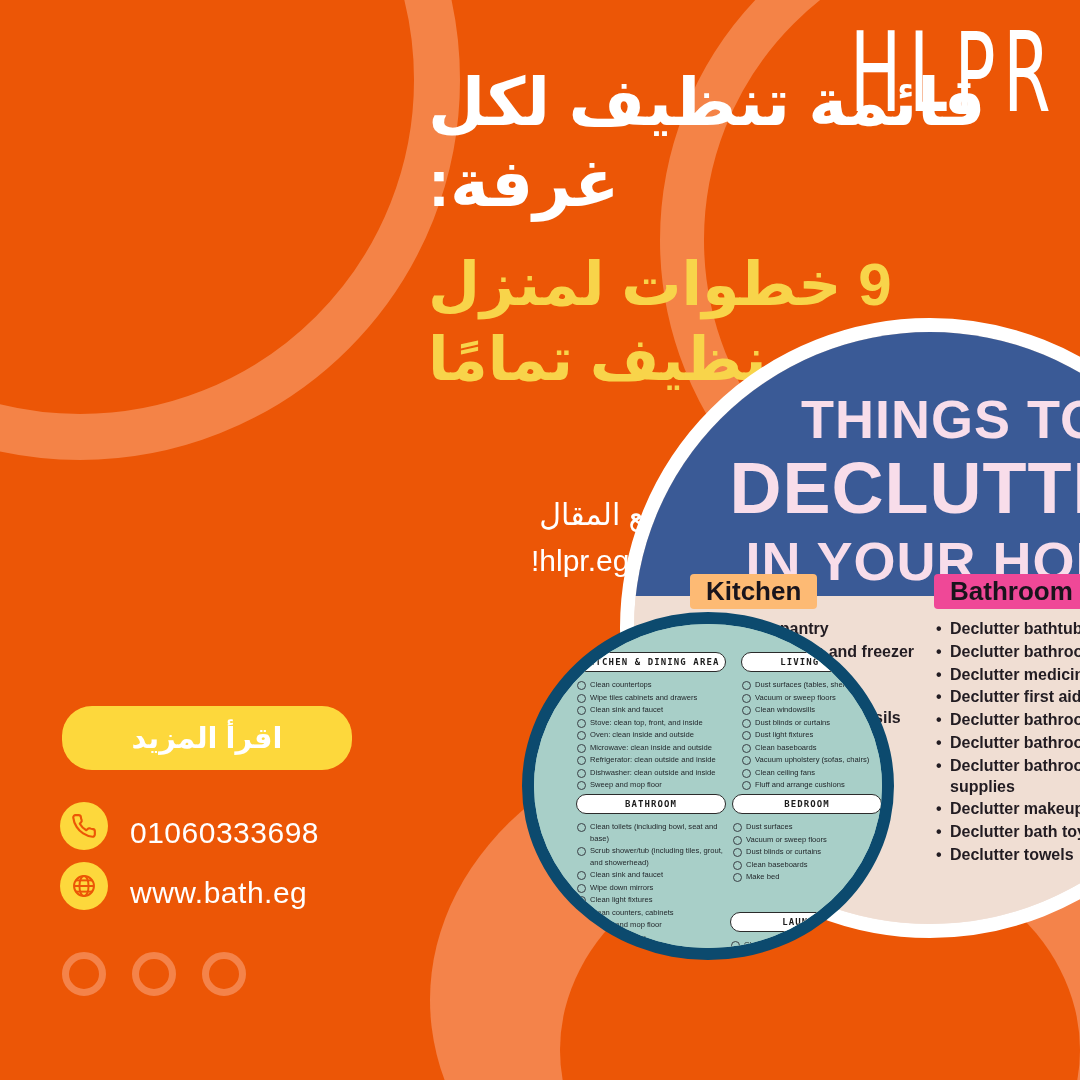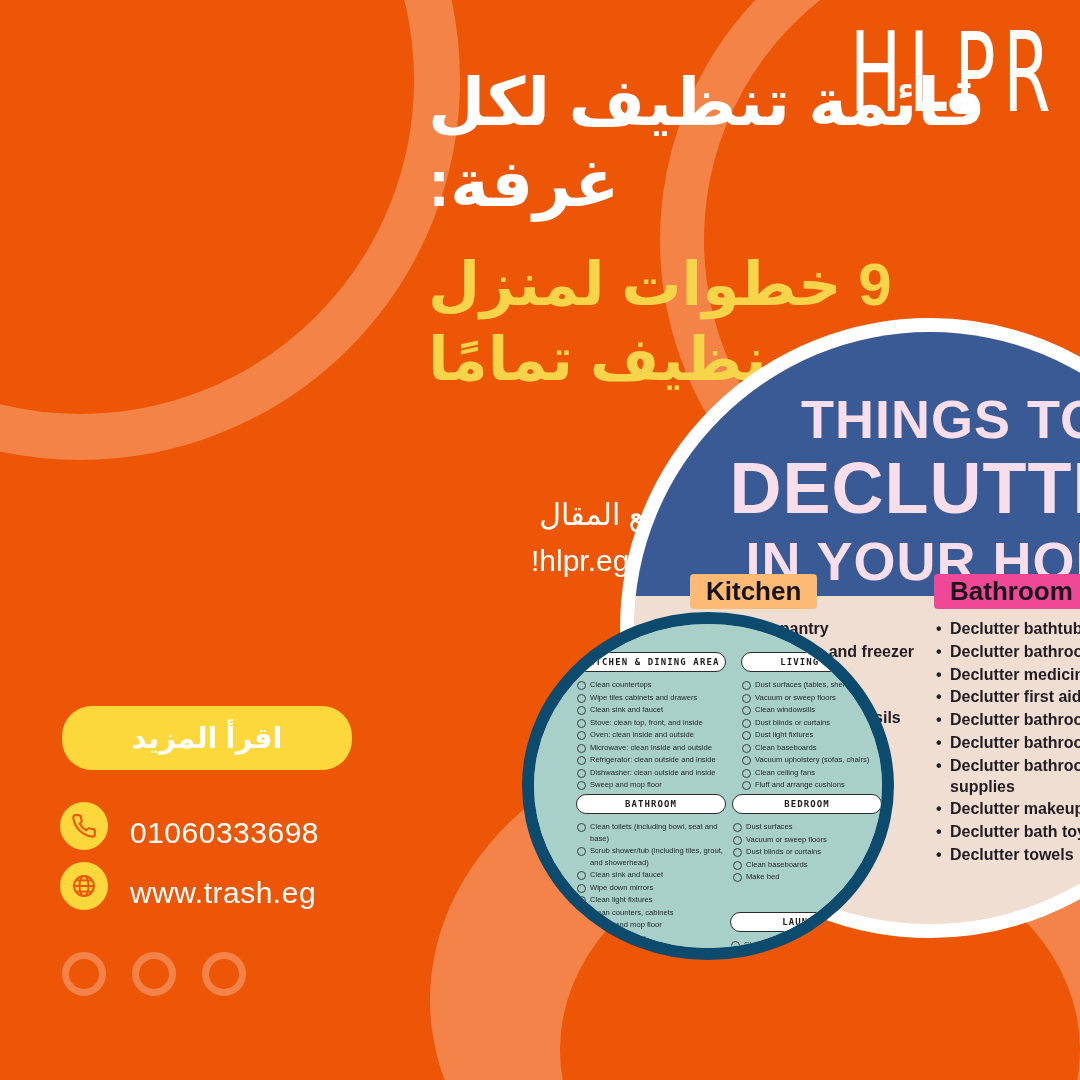--- a/index.html
+++ b/index.html
@@ -365,21 +365,21 @@
   <div class="contact-row" id="contact-web">
     <span class="contact-badge">
       <svg width="26" height="26" viewBox="0 0 24 24" fill="none" stroke="#EC5606" stroke-width="1.8">
         <circle cx="12" cy="12" r="9.2"></circle>
         <ellipse cx="12" cy="12" rx="4.2" ry="9.2"></ellipse>
         <line x1="2.8" y1="12" x2="21.2" y2="12"></line>
         <line x1="4.2" y1="6.8" x2="19.8" y2="6.8"></line>
         <line x1="4.2" y1="17.2" x2="19.8" y2="17.2"></line>
       </svg>
     </span>
-    <span class="contact-text">www.trash.eg</span>
+    <span class="contact-text">www.bath.eg</span>
   </div>
 
   <div id="dots">
     <span class="dot"></span>
     <span class="dot"></span>
     <span class="dot"></span>
   </div>
 
   <div id="photo-circle">
     <div class="photo-inner">

